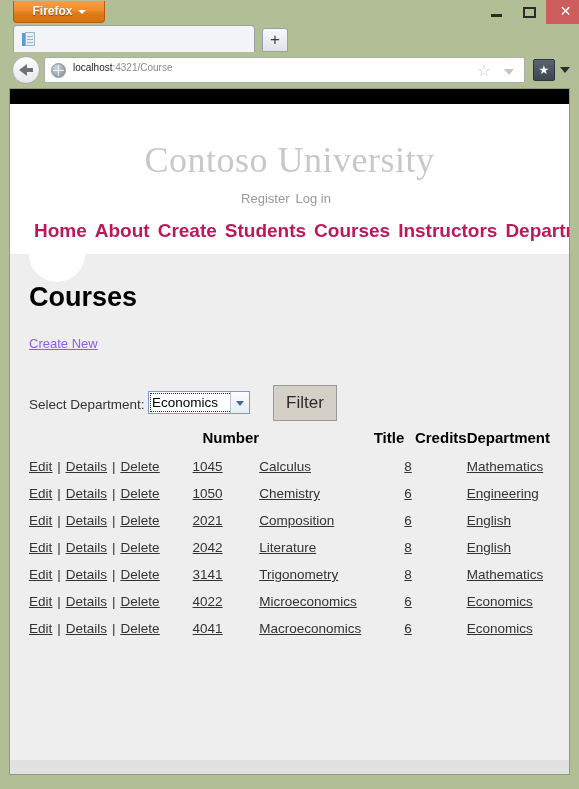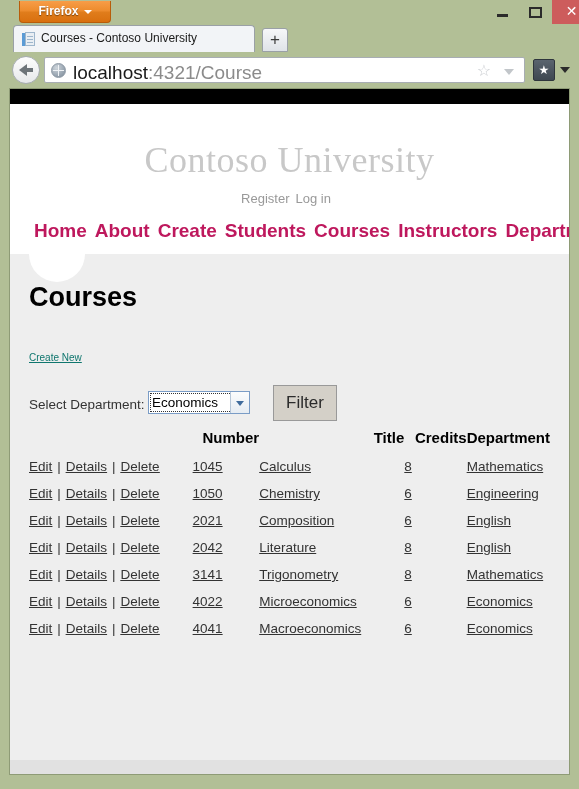--- a/index.html
+++ b/index.html
@@ -12,21 +12,21 @@
   }
 
   
   #window {
     position:absolute; left:0; top:0; width:579px; height:789px;
     background:#b2bf96;
   }
 
   
   #titlebar {
-    position:absolute; left:12px; top:0; width:562px; height:24px;
+    position:absolute; left:6px; top:0; width:562px; height:24px;
   }
   #firefox-button {
     position:absolute; left:7px; top:1px; width:92px; height:22px;
     background:linear-gradient(to bottom,#f79d48 0%,#ed8b2c 48%,#e07d1c 52%,#d9700f 100%);
     border:1px solid #b85c0a;
     border-top:none;
     border-radius:0 0 4px 4px;
     color:#ffffff;
     font-size:12px;
     font-weight:bold;
@@ -130,21 +130,21 @@
     border:1px solid #8c98a4;
   }
   #globe-icon .m1 {
     position:absolute; left:1px; top:6px; width:11px; height:1px; background:#f0f3f6;
   }
   #globe-icon .m2 {
     position:absolute; left:6px; top:1px; width:1px; height:11px; background:#f0f3f6;
   }
   #url-text {
     position:absolute; left:28px; top:4px;
-    font-size:19px; color:#8b8b8b; white-space:nowrap;
+    font-size:10px; color:#8b8b8b; white-space:nowrap;
   }
   #url-text b { color:#1a1a1a; font-weight:normal; }
   #star-icon {
     position:absolute; right:33px; top:5px;
     font-size:16px; color:#c9ccd0; line-height:16px;
   }
   #urlbar-dropdown {
     position:absolute; right:10px; top:11px;
     width:0;height:0;
     border-left:5px solid transparent;
@@ -226,22 +226,22 @@
     position:absolute; left:0; top:165px; width:559px; height:506px;
     background:#eeeeee;
   }
   #content { position:absolute; left:19px; top:0; width:521px; }
 
   #page-title {
     position:absolute; left:0; top:28px;
     font-size:27px; font-weight:bold; color:#000000;
   }
   #create-new {
-    position:absolute; left:0; top:98px;
-    font-size:10px; color:#0f766e; text-decoration:underline;
+    position:absolute; left:0; top:82px;
+    font-size:13px; color:#8b5cf6; text-decoration:underline;
   }
 
   #filter-row {
     position:absolute; left:0; top:134px; width:500px; height:38px;
   }
   #filter-label {
     position:absolute; left:0; top:9px;
     font-size:13.5px; color:#333333;
   }
   #dept-select {
@@ -334,21 +334,20 @@
 
   <div id="tabstrip">
     <div id="tab-active">
       <div id="tab-favicon">
         <span class="page"></span>
           <span class="spine"></span>
         <span class="l1"></span>
           <span class="l2"></span>
           <span class="l3"></span>
       </div>
-      <div id="tab-title">Courses - Contoso University</div>
     </div>
     <div id="new-tab"><span>+</span></div>
   </div>
 
   <div id="navbar">
     <div id="back-button">
       <span class="arrow"></span>
       <span class="stem"></span>
     </div>
     <div id="urlbar">

